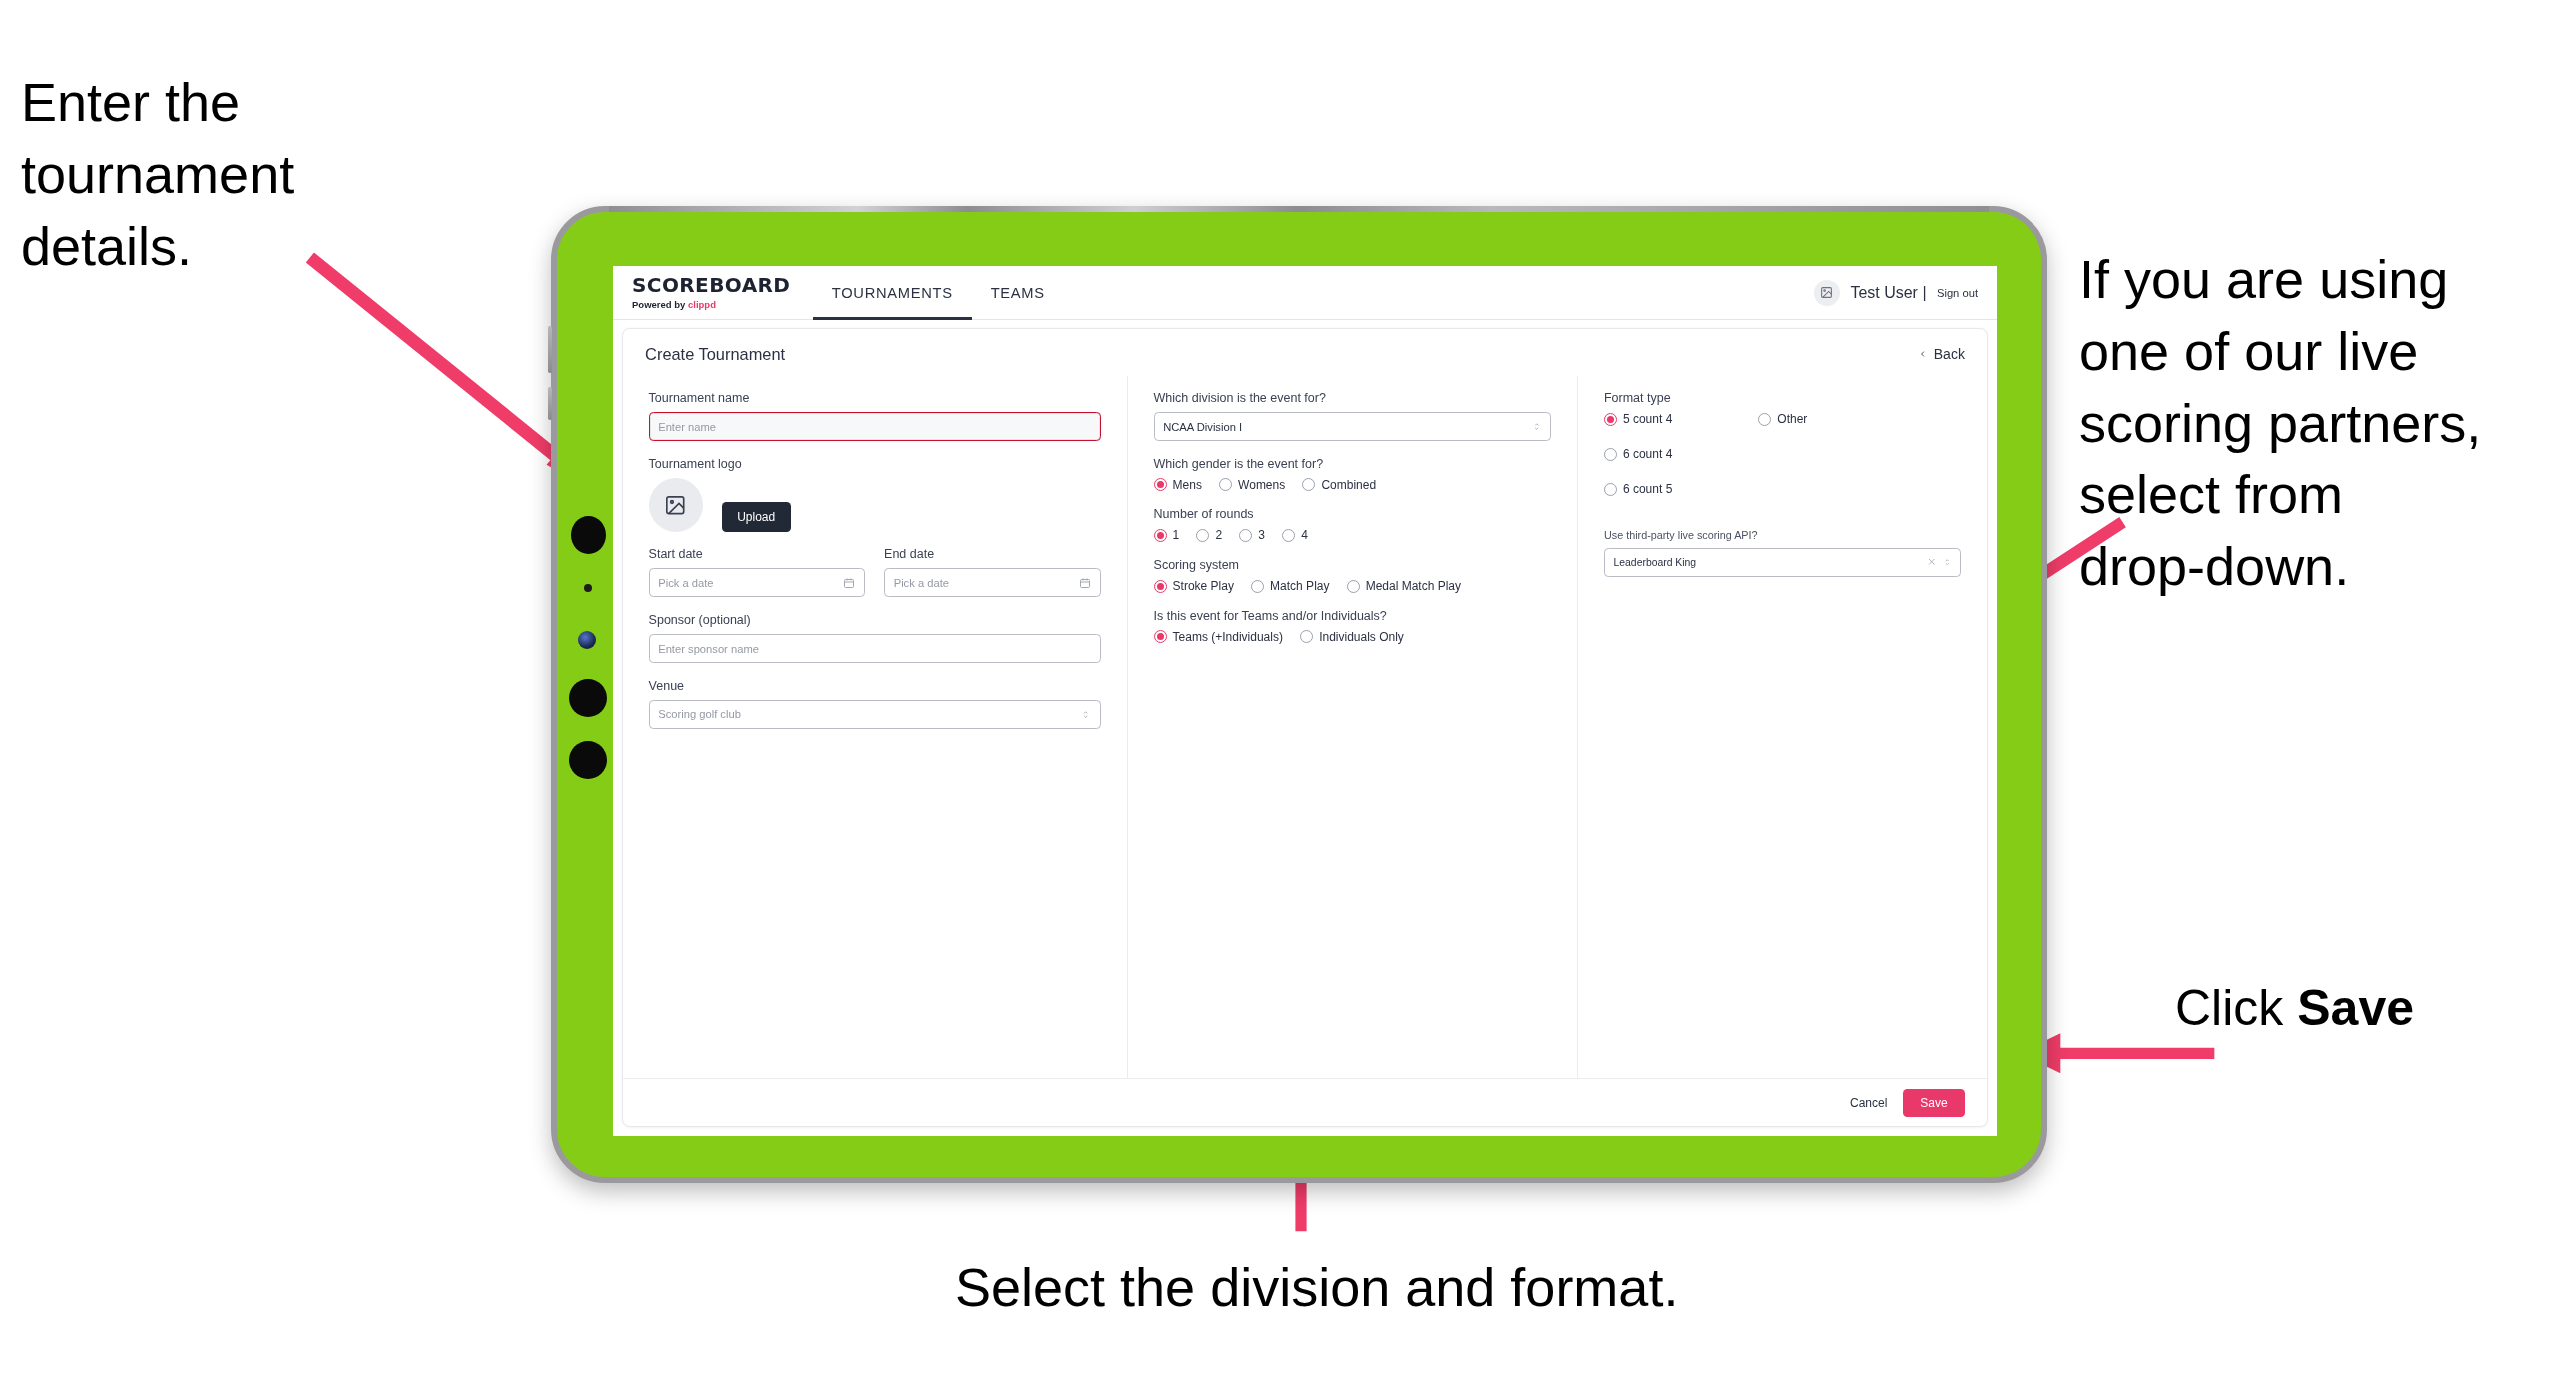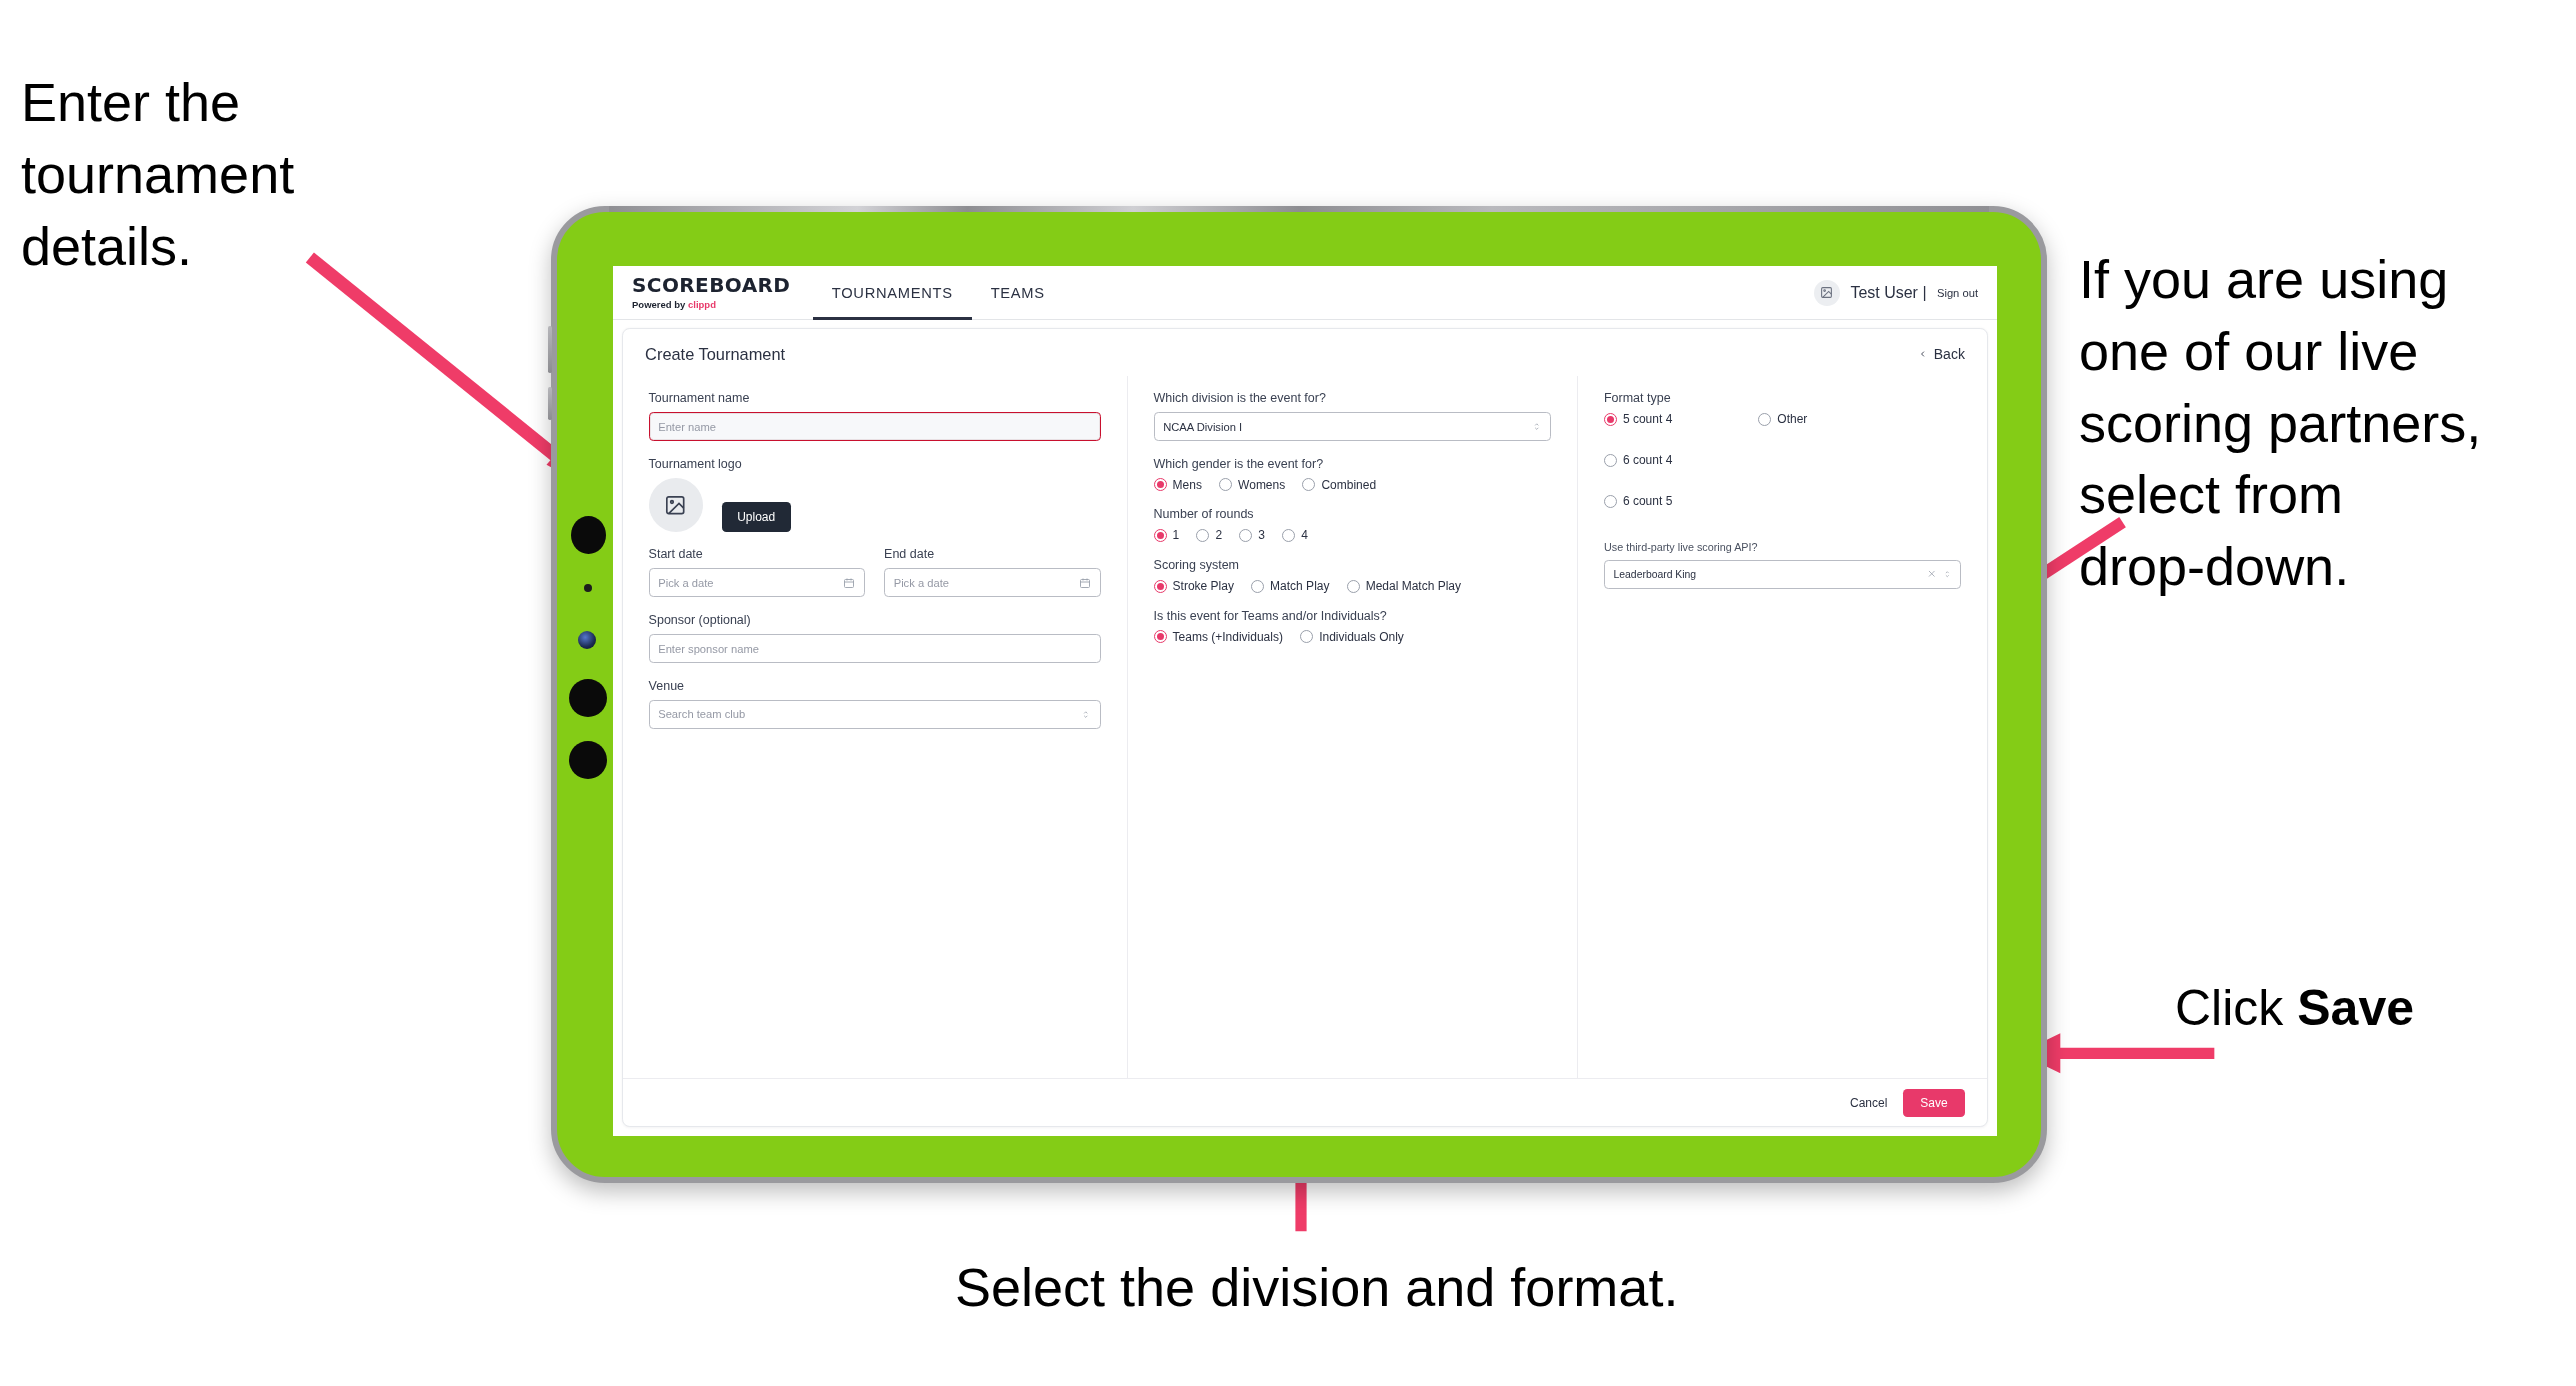--- a/index.html
+++ b/index.html
@@ -160,21 +160,21 @@
     border: 1.4px solid #9aa0ab; background:#fff;
     display:flex; align-items:center; justify-content:center; flex:none;
   }
   .radio.on { border-color:#e8396a; }
   .radio.on::after {
     content:""; width:7px; height:7px; border-radius:50%; background:#e8396a;
   }
   .radio-label { font-size: 12px; color:#2b3142; white-space:nowrap; }
 
   .fmt-grid { display:flex; }
-  .fmt-col { display:flex; flex-direction:column; gap: 27px; }
+  .fmt-col { display:flex; flex-direction:column; gap: 21px; }
   .fmt-col.second { margin-left: 74px; }
 
   #api-group { margin-top: 33px; }
 
   
   #card-foot {
     border-top: 0.9px solid #ececf0;
     height: 48px; display:flex; align-items:center; justify-content:flex-end;
     gap: 15.6px; padding-right: 22.5px;
   }
@@ -325,21 +325,21 @@
             <div class="group">
               <span class="field-label">Sponsor (optional)</span>
               <div class="input">
                 <span>Enter sponsor name</span>
               </div>
             </div>
 
             <div class="group">
               <span class="field-label">Venue</span>
               <div class="input">
-                <span>Search team club</span>
+                <span>Scoring golf club</span>
                 <span class="adorn">
                   <svg width="9.5" height="11.2" viewBox="0 0 24 24" fill="none" stroke="currentColor" stroke-width="2">
                       <path d="M8 9l4-4 4 4M8 15l4 4 4-4"></path>
                     </svg>
                 </span>
               </div>
             </div>
 
           </div>
 

